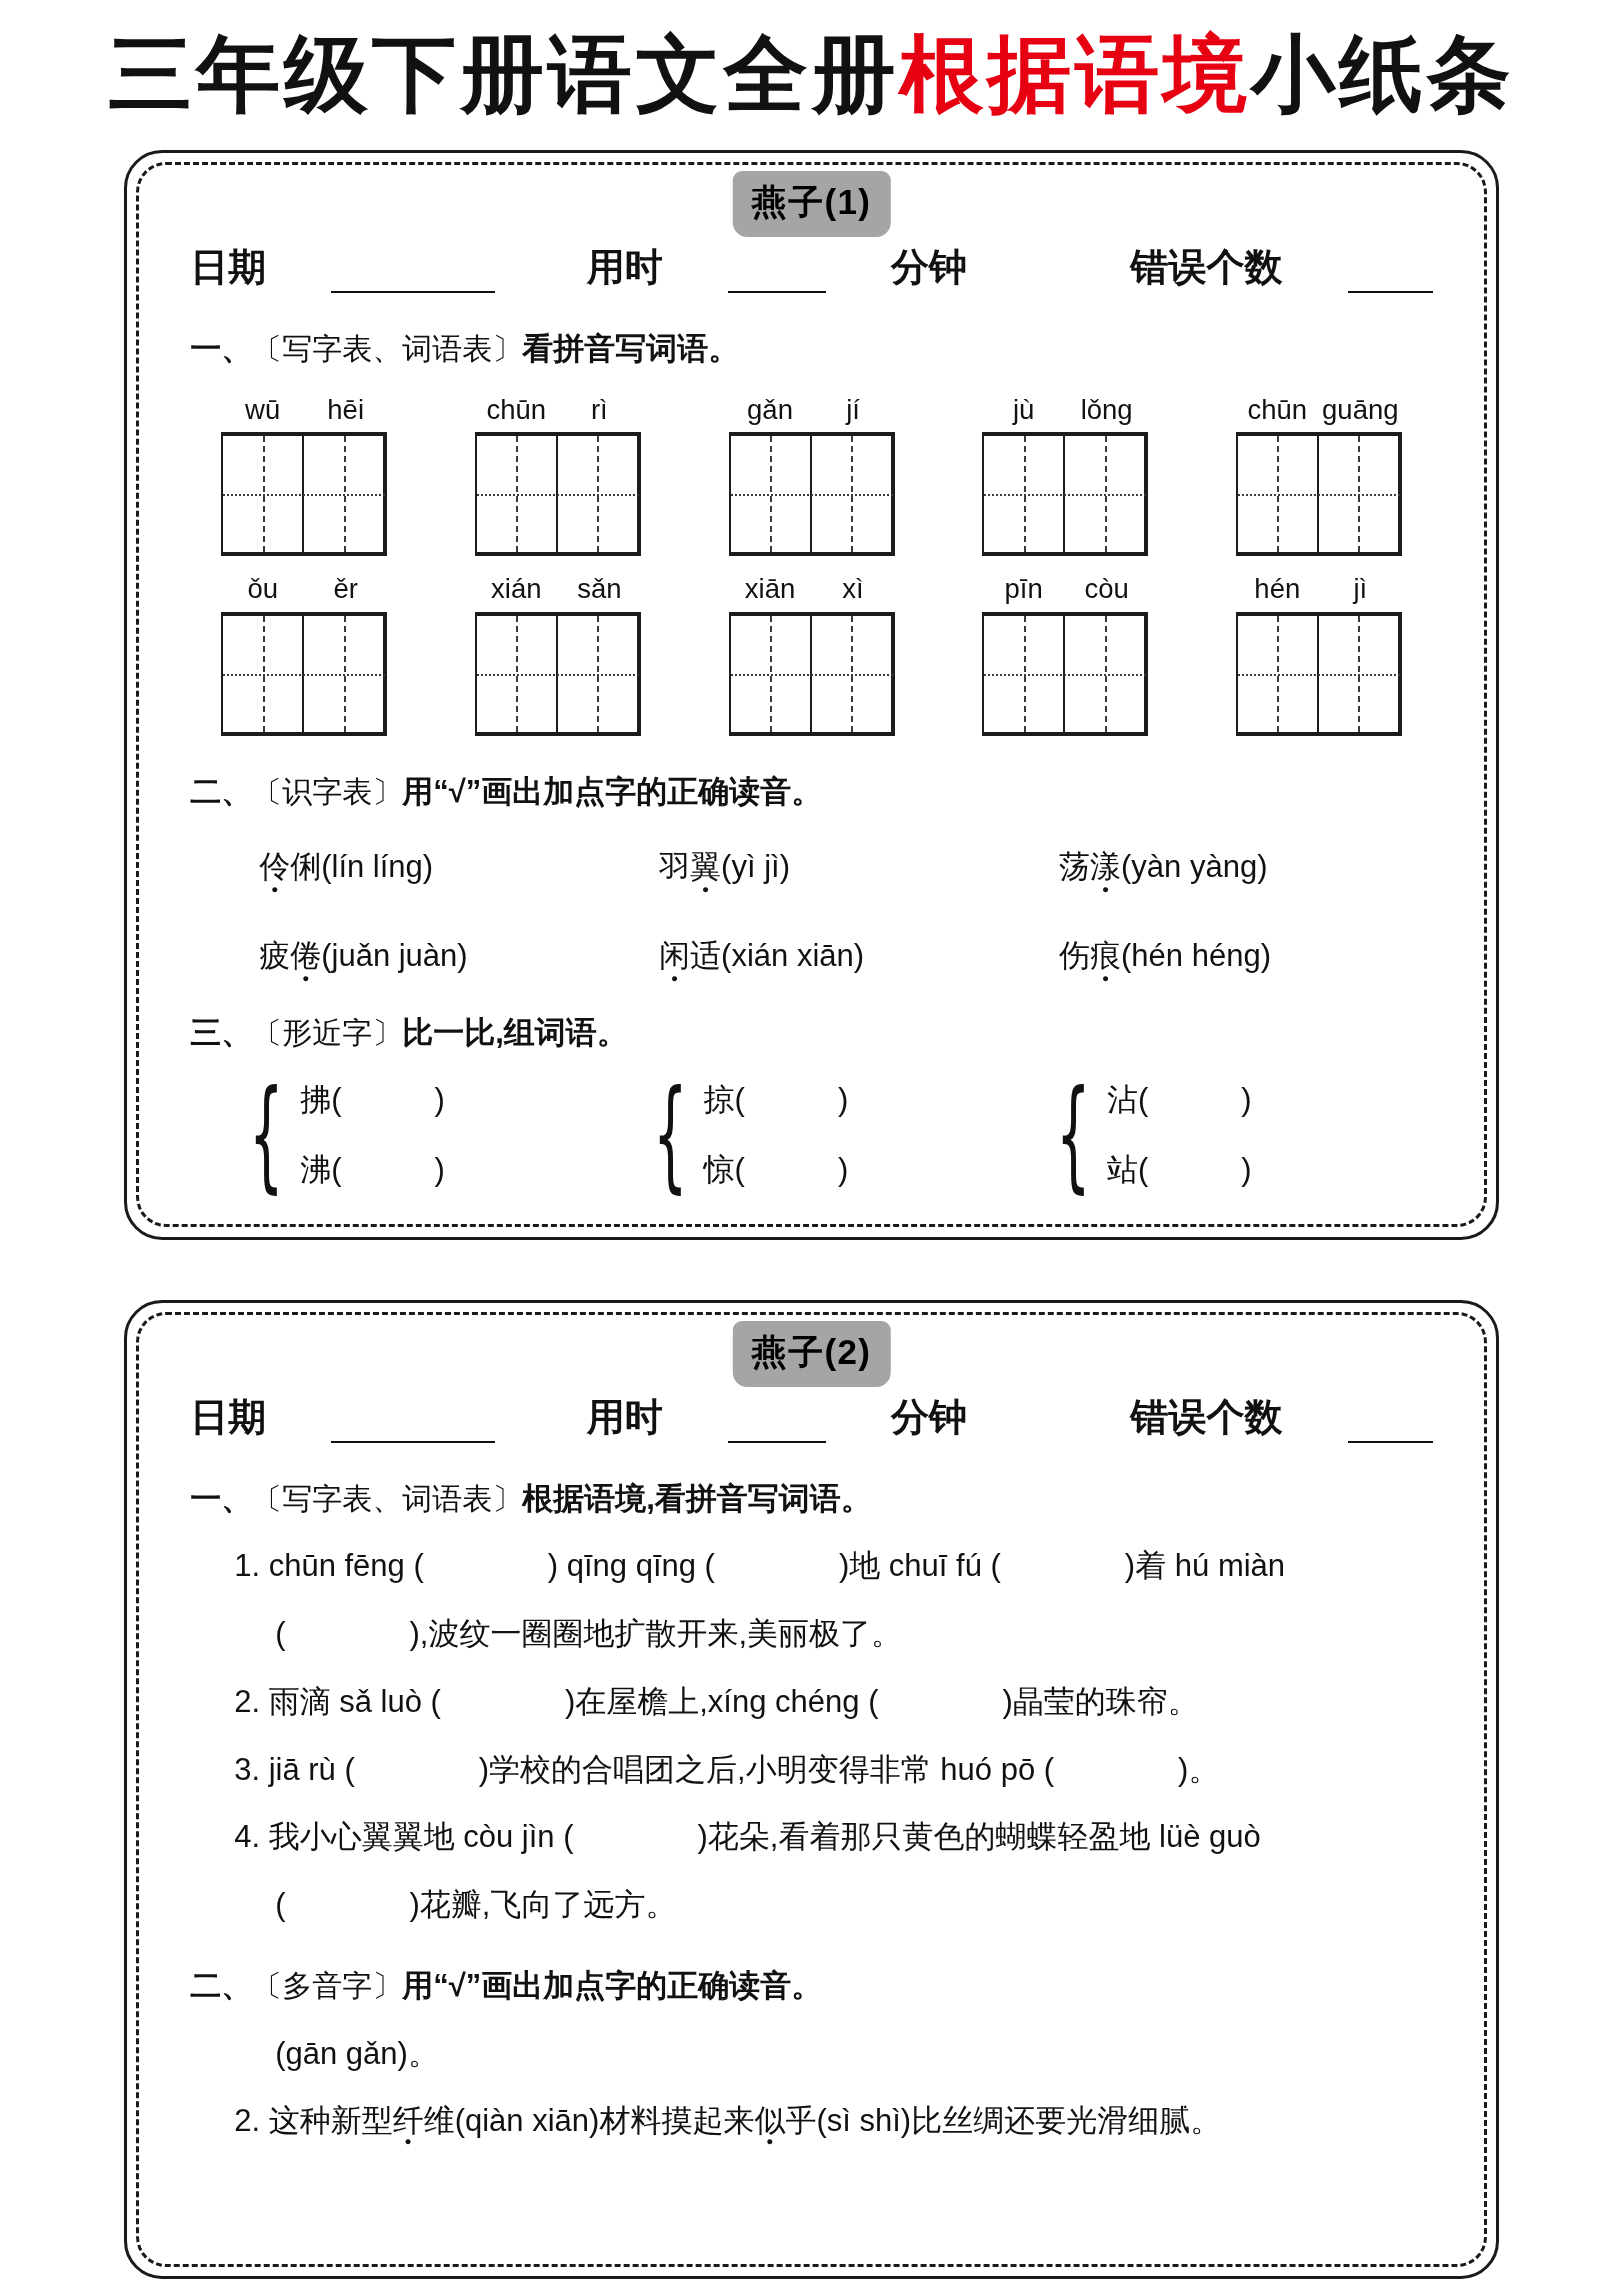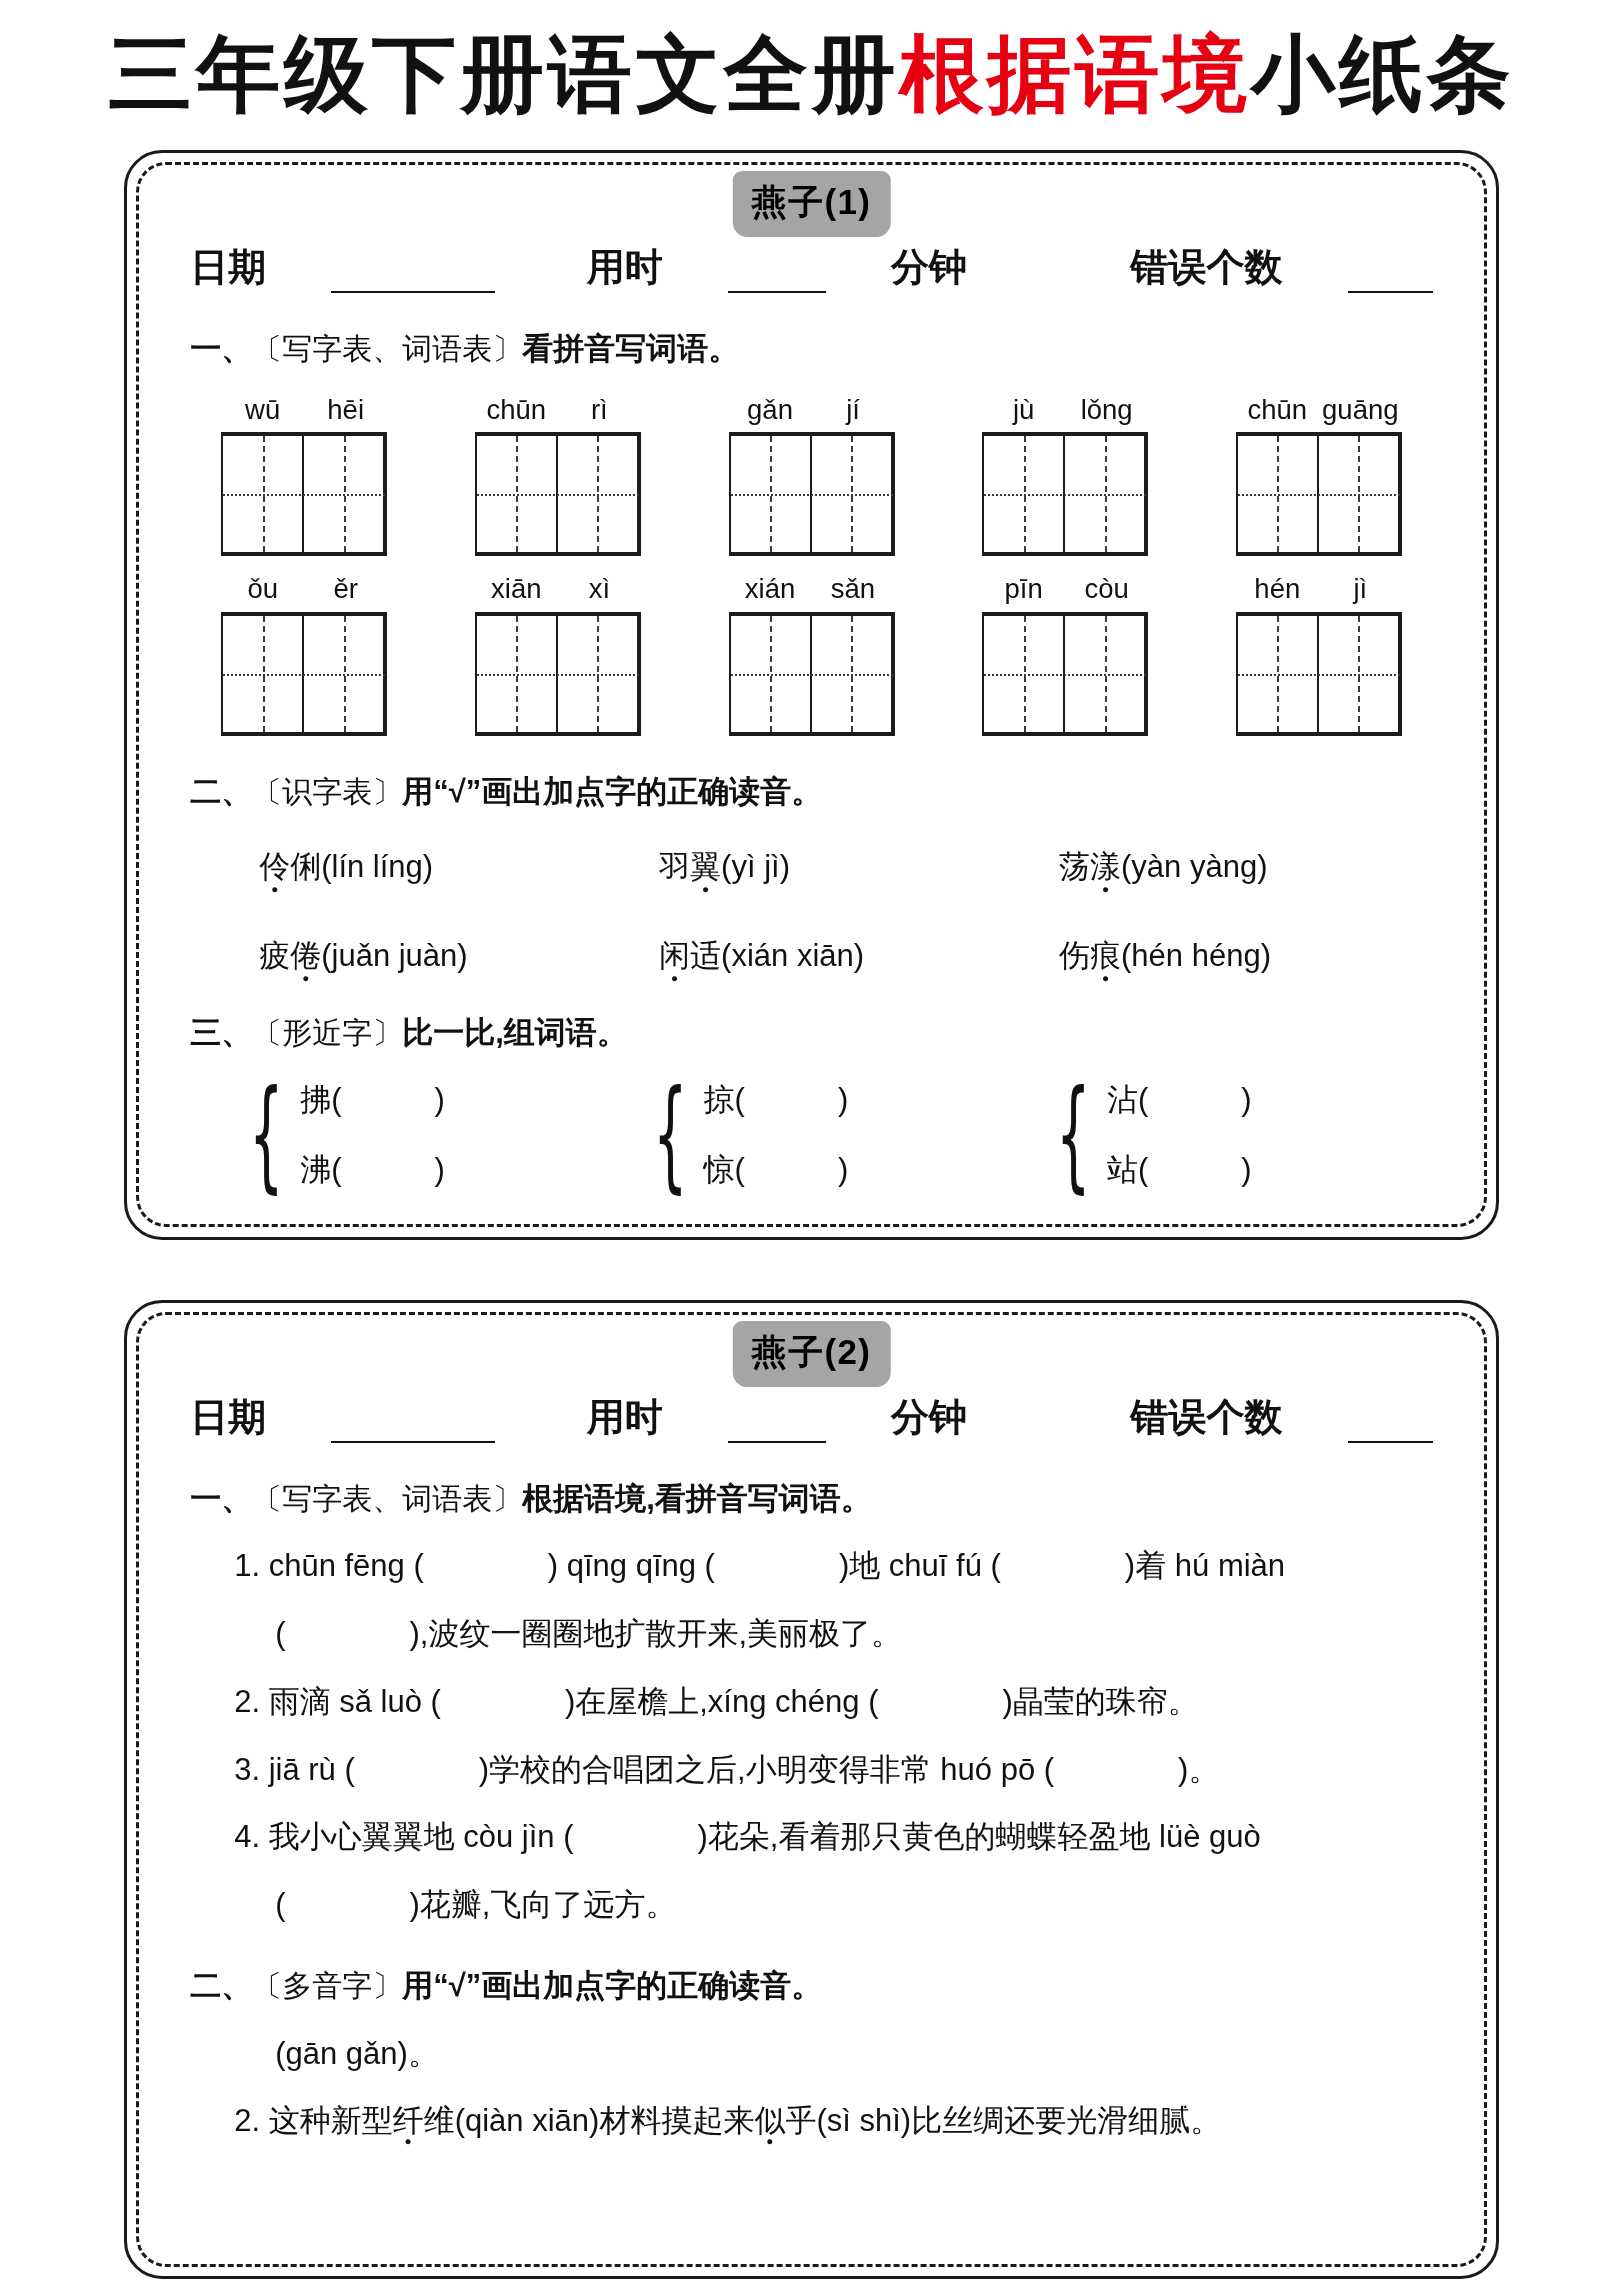--- a/index.html
+++ b/index.html
@@ -151,33 +151,33 @@
             <span>ěr</span>
           </div>
         <div class="wgrid">
             <div class="cell"></div>
             <div class="cell"></div>
             <div class="hmid"></div>
           </div>
       </div>
       <div class="pgroup">
         <div class="plabel">
+            <span>xián</span>
+            <span>sǎn</span>
+          </div>
+        <div class="wgrid">
+            <div class="cell"></div>
+            <div class="cell"></div>
+            <div class="hmid"></div>
+          </div>
+      </div>
+      <div class="pgroup">
+        <div class="plabel">
             <span>xiān</span>
             <span>xì</span>
-          </div>
-        <div class="wgrid">
-            <div class="cell"></div>
-            <div class="cell"></div>
-            <div class="hmid"></div>
-          </div>
-      </div>
-      <div class="pgroup">
-        <div class="plabel">
-            <span>xián</span>
-            <span>sǎn</span>
           </div>
         <div class="wgrid">
             <div class="cell"></div>
             <div class="cell"></div>
             <div class="hmid"></div>
           </div>
       </div>
       <div class="pgroup">
         <div class="plabel">
             <span>pīn</span>

